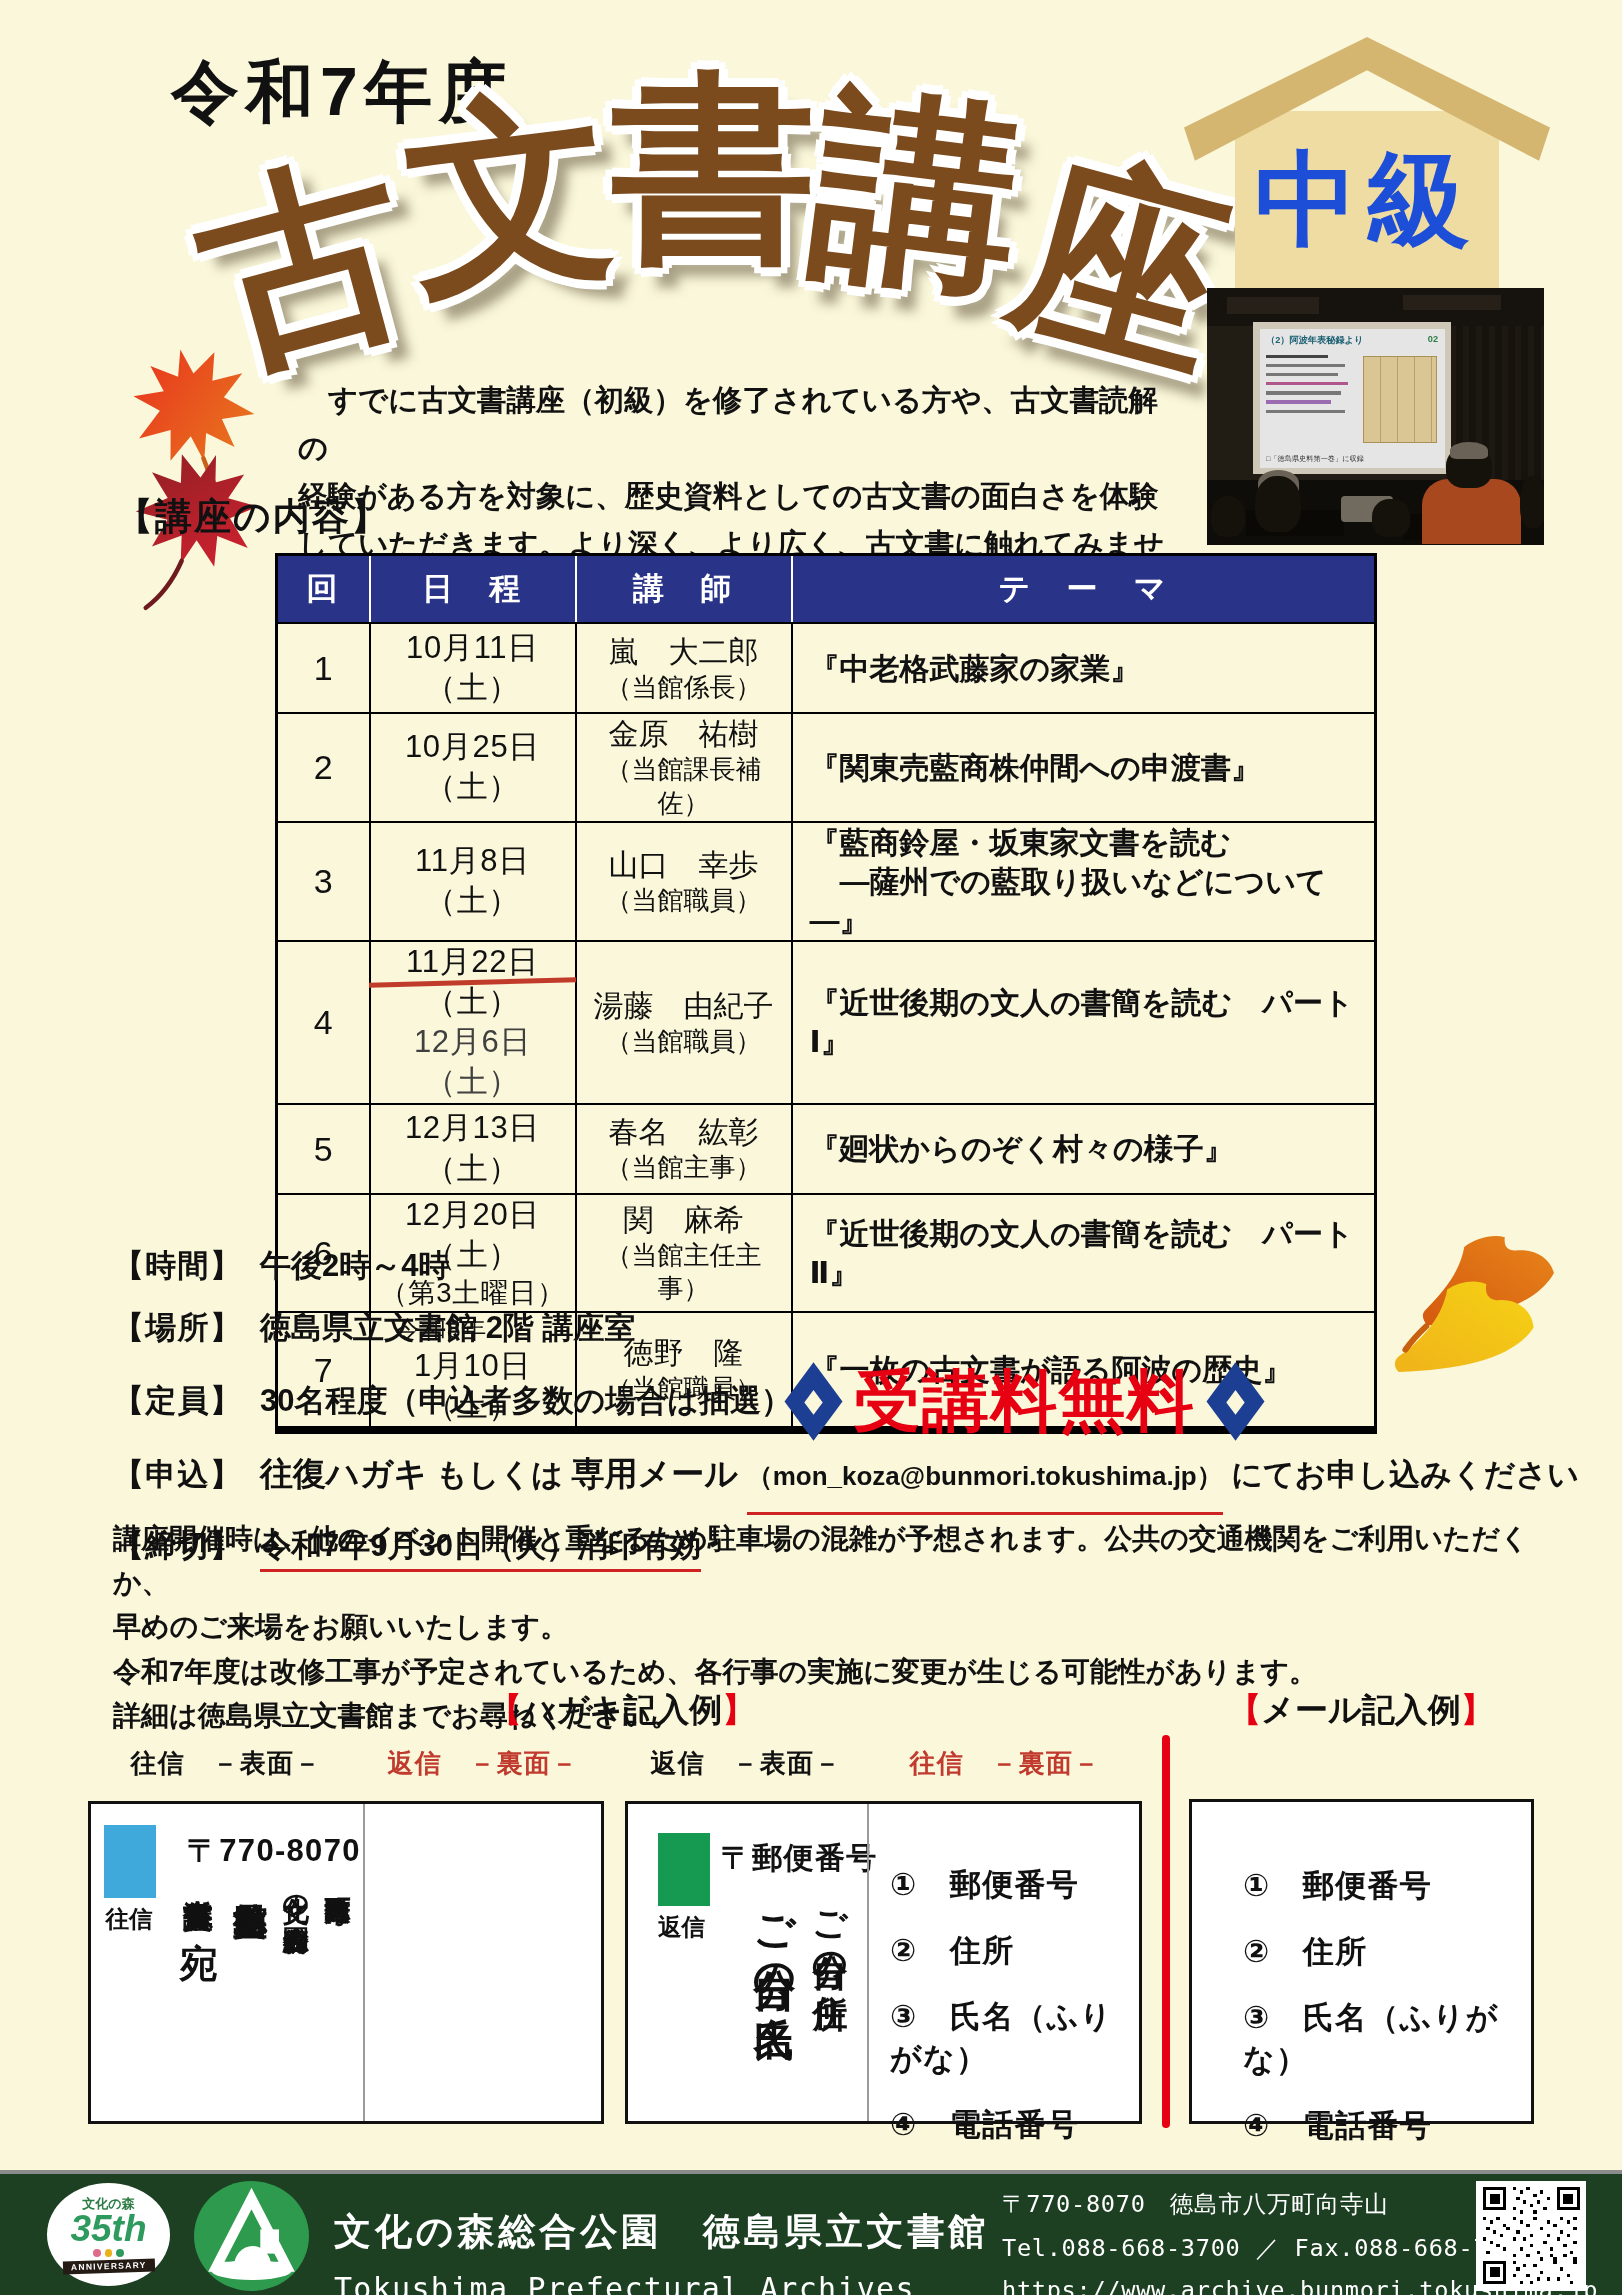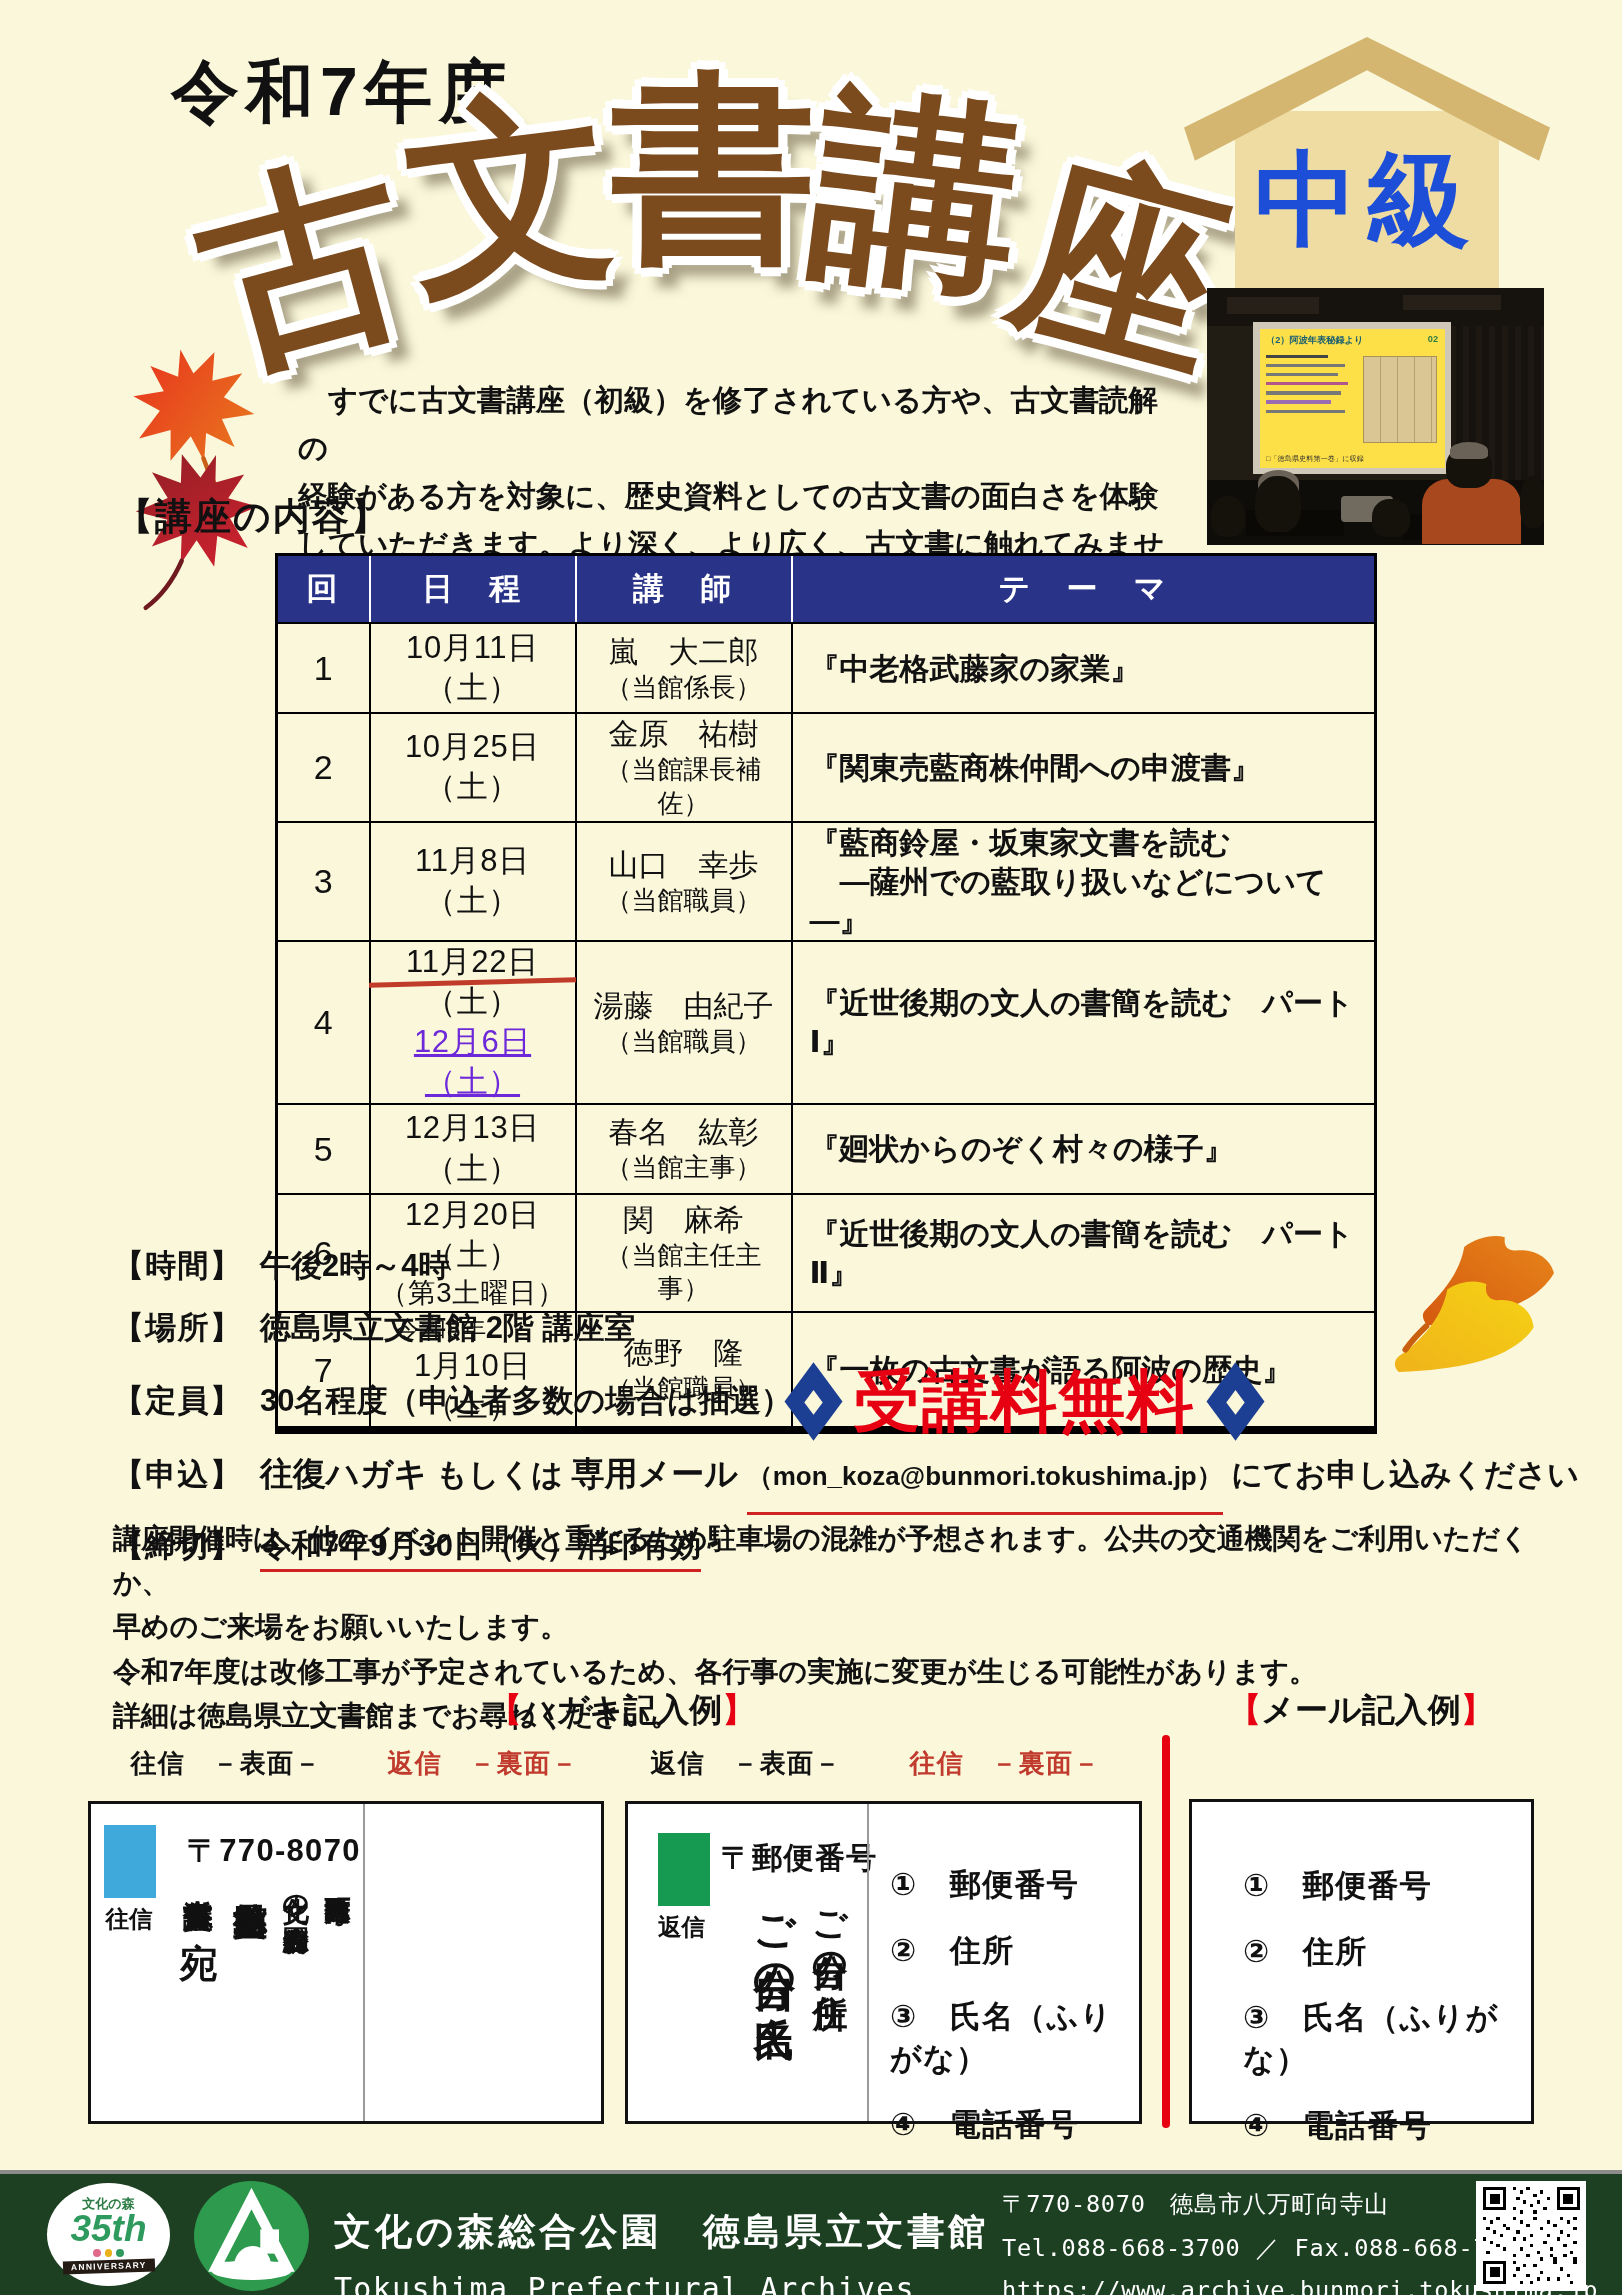--- a/index.html
+++ b/index.html
@@ -35,21 +35,21 @@
     font-size:103px;font-weight:900;color:#1d4ed8;letter-spacing:9.2px;}
 
   
   .photo{left:1207px;top:288px;width:337px;height:257px;background:#1b1712;overflow:hidden;}
   .ph-ceil{position:absolute;left:0;top:0;width:100%;height:38px;background:#16120d;}
   .ph-vent{position:absolute;background:#262019;}
   .ph-wall{position:absolute;left:0;top:38px;width:100%;height:154px;background:#211c14;}
   .ph-curtain{position:absolute;left:243px;top:38px;width:94px;height:154px;
     background:repeating-linear-gradient(90deg,#1d1812 0 6.5px,#16120d 6.5px 13px);}
   .ph-screen{position:absolute;left:46px;top:34px;width:198px;height:152px;background:#cfc8b8;padding:6.5px;box-sizing:border-box;}
-  .ph-slide{width:100%;height:100%;background:#fde047;position:relative;padding:5.2px 6.5px;box-sizing:border-box;}
+  .ph-slide{width:100%;height:100%;background:#e5e5e5;position:relative;padding:5.2px 6.5px;box-sizing:border-box;}
   .ph-slide-top{display:flex;justify-content:space-between;font-size:9.2px;color:#1b5f72;font-weight:700;}
   .ph-corner{color:#2e7d46;}
   .ph-bars{position:absolute;left:6.5px;top:26px;width:85px;}
   .ph-bars div{height:3.3px;margin-bottom:5.9px;}
   .ph-doc{position:absolute;right:7.9px;top:27.5px;width:72px;height:85px;background:#d9c694;
     border:0.7px solid #a99157;
     background-image:repeating-linear-gradient(90deg,#d9c694 0 7.9px,#b7a06b 7.9px 8.5px);}
   .ph-slide-foot{position:absolute;left:6.5px;bottom:3.9px;font-size:7.2px;color:#333;}
   .ph-floor{position:absolute;left:0;top:192px;width:100%;height:65px;background:#0f0d0a;}
   .head{position:absolute;background:#15110b;border-radius:46% 46% 38% 38%;}
@@ -77,21 +77,21 @@
      font-size:30px;padding:0 5.2px;line-height:1.3;}
   col.c-no{width:93px;} col.c-date{width:206px;} col.c-lect{width:216px;} col.c-theme{width:584px;}
   td.no{font-size:34px;}
   td.date{font-size:31px;letter-spacing:0.7px;}
   td.theme{text-align:left;padding-left:17px;font-weight:600;}
   .role{font-size:26px;}
   .dnote{font-size:27.5px;}
   .dera{font-size:25px;display:block;text-align:left;padding-left:19.6px;}
   .strike{position:relative;display:inline-block;}
   .strike::after{content:"";position:absolute;left:-6.5px;right:-6.5px;top:48%;height:4.6px;background:#c13b2a;transform:rotate(-1.5deg);}
-  .reddate{color:#6d28d9;text-decoration:underline;}
+  .reddate{color:#404040;}
 
   
   .info{left:113px;top:1245px;font-size:31px;font-weight:600;}
   .info-row{margin-bottom:20px;white-space:nowrap;}
   .ilabel{font-weight:800;margin-right:9.2px;letter-spacing:1.3px;}
   .bld{font-weight:900;font-size:33px;}
   .email{font-size:26px;border-bottom:3.9px solid #cf2222;padding-bottom:21px;}
   .dl-val{border-bottom:3.9px solid #cf2222;padding-bottom:6.5px;}
   .free{left:793px;top:1356px;display:flex;align-items:center;gap:19.6px;}
   .diamond{width:41px;height:41px;background:#1d3f93;transform:scale(1,1.35) rotate(45deg);position:relative;}

